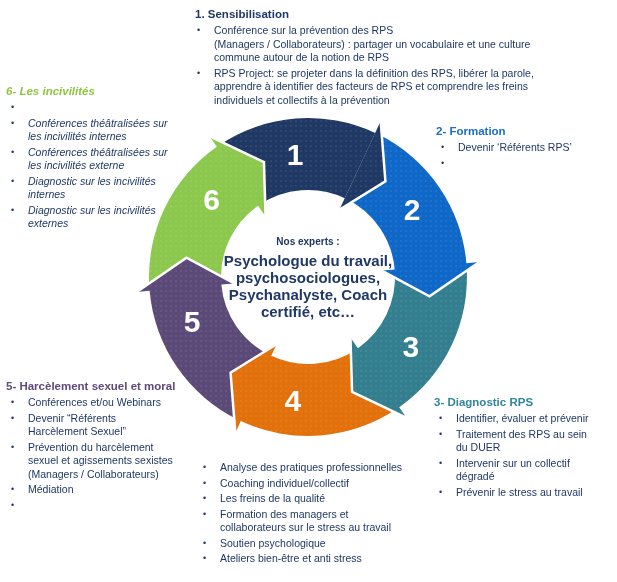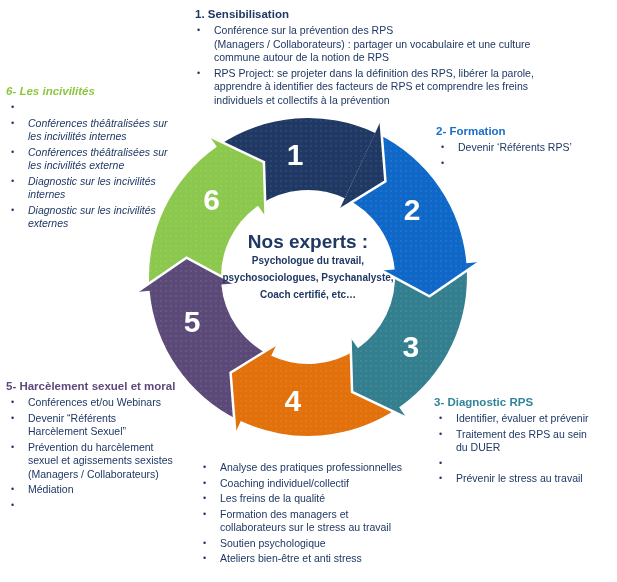--- a/index.html
+++ b/index.html
@@ -19,22 +19,22 @@
   .pos-s3{left:434px;top:395px;width:182px;}
   .pos-s4{left:198px;top:459px;width:244px;}
   .pos-s5{left:6px;top:379px;width:190px;}
   .pos-s6{left:6px;top:84px;width:190px;font-style:italic;}
   .pos-s1 .heading{padding-left:3px;}
   .pos-s4 .heading{padding-left:3px;}
   .center-text{
     position:absolute;left:218px;top:233px;width:180px;text-align:center;
     color:var(--text-color);
   }
-  .center-heading{font-size:19px;font-weight:bold;line-height:18px;margin-bottom:1px;text-align:center;}
-  .center-body{font-size:10px;font-weight:bold;line-height:17px;}
+  .center-heading{font-size:10px;font-weight:bold;line-height:18px;margin-bottom:1px;text-align:center;}
+  .center-body{font-size:15px;font-weight:bold;line-height:17px;}
   .seg-number{font-weight:bold;font-size:30px;}
 </style>
 </head>
 <body>
 
 <div id="stage" style="--text-color: #1F3864;">
 
   <svg id="cycle-svg" width="617" height="582" viewBox="0 0 617 582">
     <defs>
       <pattern id="dots" width="5" height="5" patternUnits="userSpaceOnUse">
@@ -111,20 +111,22 @@
       <span class="dot">•</span>
       <span class="bullet-text">Identifier, évaluer et prévenir</span>
     </div>
     <div class="bullet">
       <span class="dot">•</span>
       <span class="bullet-text">Traitement des RPS au sein
 du DUER</span>
     </div>
     <div class="bullet">
       <span class="dot">•</span>
+      <span class="bullet-text">Intervenir sur un collectif
+dégradé</span>
     </div>
     <div class="bullet">
       <span class="dot">•</span>
       <span class="bullet-text">Prévenir le stress au travail</span>
     </div>
   </div>
 
   <div class="textblock pos-s4">
     <div class="bullet">
       <span class="dot">•</span>

